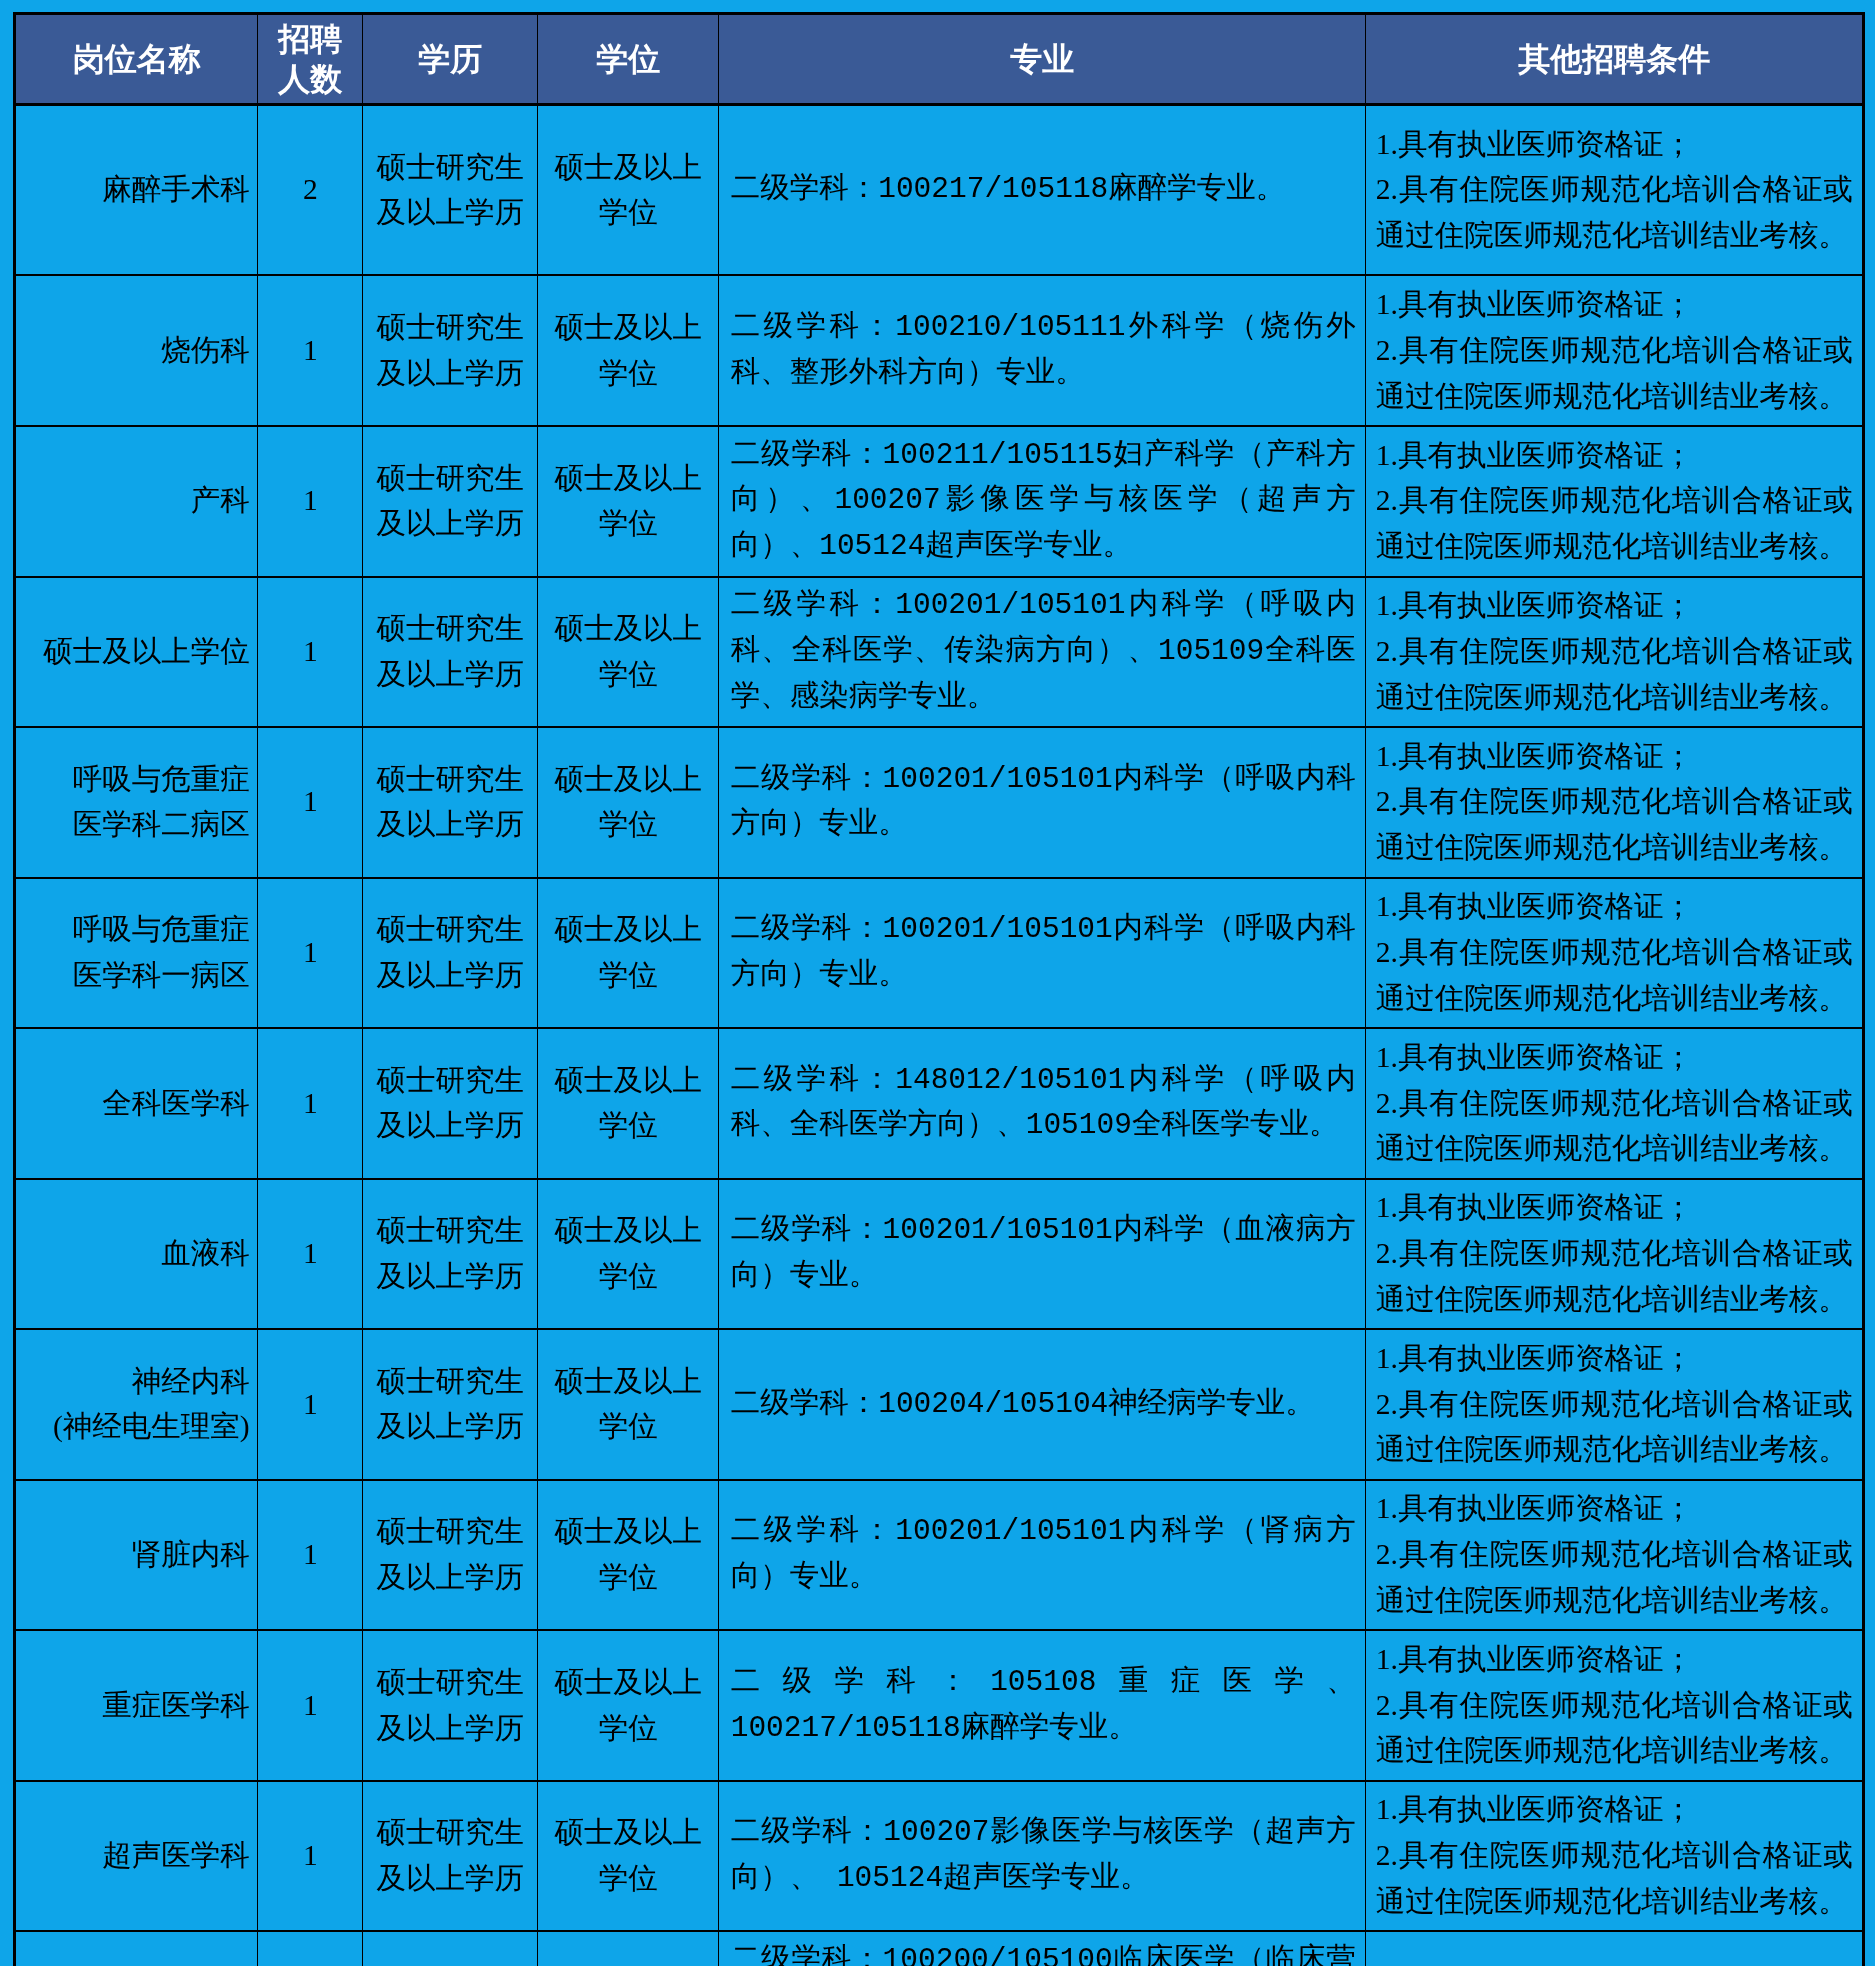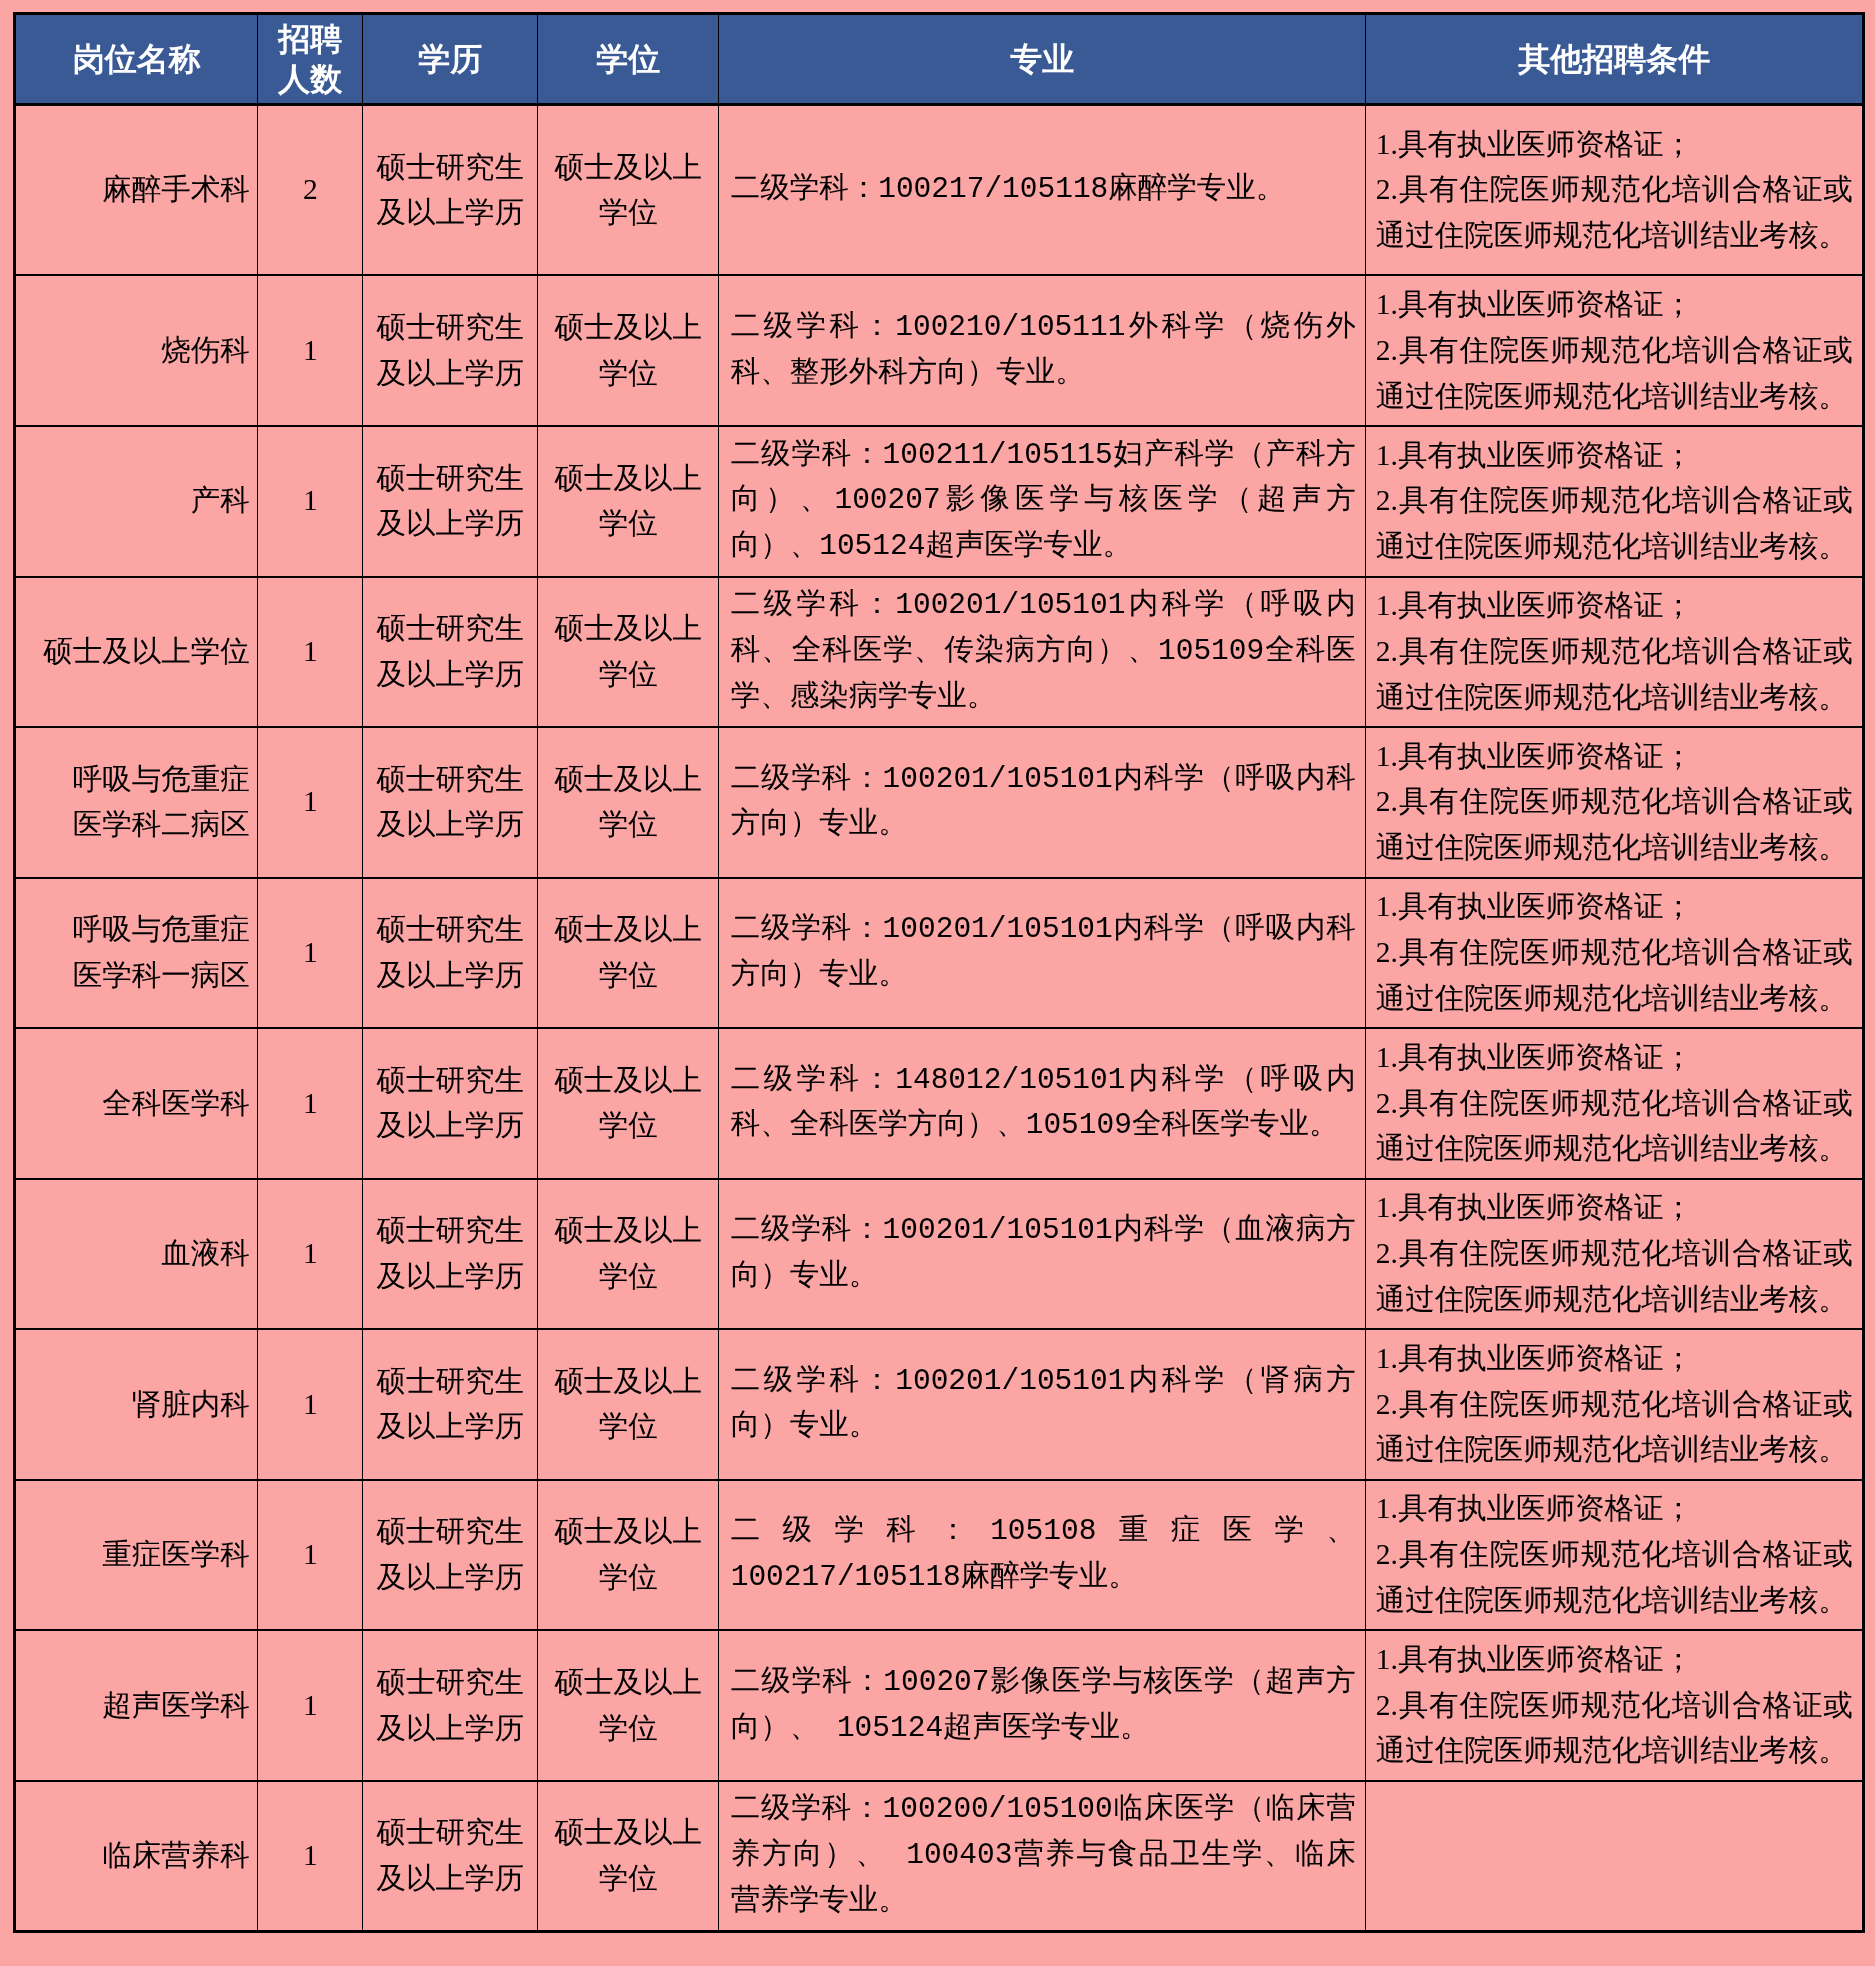--- a/index.html
+++ b/index.html
@@ -5,21 +5,21 @@
   html, body {
     margin: 0;
     padding: 0;
     background: #ffffff;
   }
   .page {
     width: 1876px;
     height: 1967px;
     box-sizing: border-box;
     padding: 12.4px 13.3px 7.6px 13.3px;
-    background: #fca5a5;
+    background: #0ea5e9;
     overflow: hidden;
   }
   table.recruit {
     border-collapse: collapse;
     table-layout: fixed;
     width: 1849px;
     border: 3.8px solid #000000;
     font-family: "Liberation Serif", "DejaVu Serif", serif;
     color: #000000;
   }
@@ -209,20 +209,32 @@
     <td class="c-count">1</td>
     <td class="c-edu">硕士研究生及以上学历</td>
     <td class="c-deg">硕士及以上学位</td>
     <td class="c-major">二级学科：100201/105101内科学（血液病方向）专业。</td>
     <td class="c-cond">
             <div>1.具有执业医师资格证；</div>
             <div>2.具有住院医师规范化培训合格证或通过住院医师规范化培训结业考核。</div>
           </td>
   </tr>
 
+  <tr>
+    <td class="c-name">神经内科
+(神经电生理室)</td>
+    <td class="c-count">1</td>
+    <td class="c-edu">硕士研究生及以上学历</td>
+    <td class="c-deg">硕士及以上学位</td>
+    <td class="c-major">二级学科：100204/105104神经病学专业。</td>
+    <td class="c-cond">
+            <div>1.具有执业医师资格证；</div>
+            <div>2.具有住院医师规范化培训合格证或通过住院医师规范化培训结业考核。</div>
+          </td>
+  </tr>
 
   <tr>
     <td class="c-name">肾脏内科</td>
     <td class="c-count">1</td>
     <td class="c-edu">硕士研究生及以上学历</td>
     <td class="c-deg">硕士及以上学位</td>
     <td class="c-major">二级学科：100201/105101内科学（肾病方向）专业。</td>
     <td class="c-cond">
             <div>1.具有执业医师资格证；</div>
             <div>2.具有住院医师规范化培训合格证或通过住院医师规范化培训结业考核。</div>

